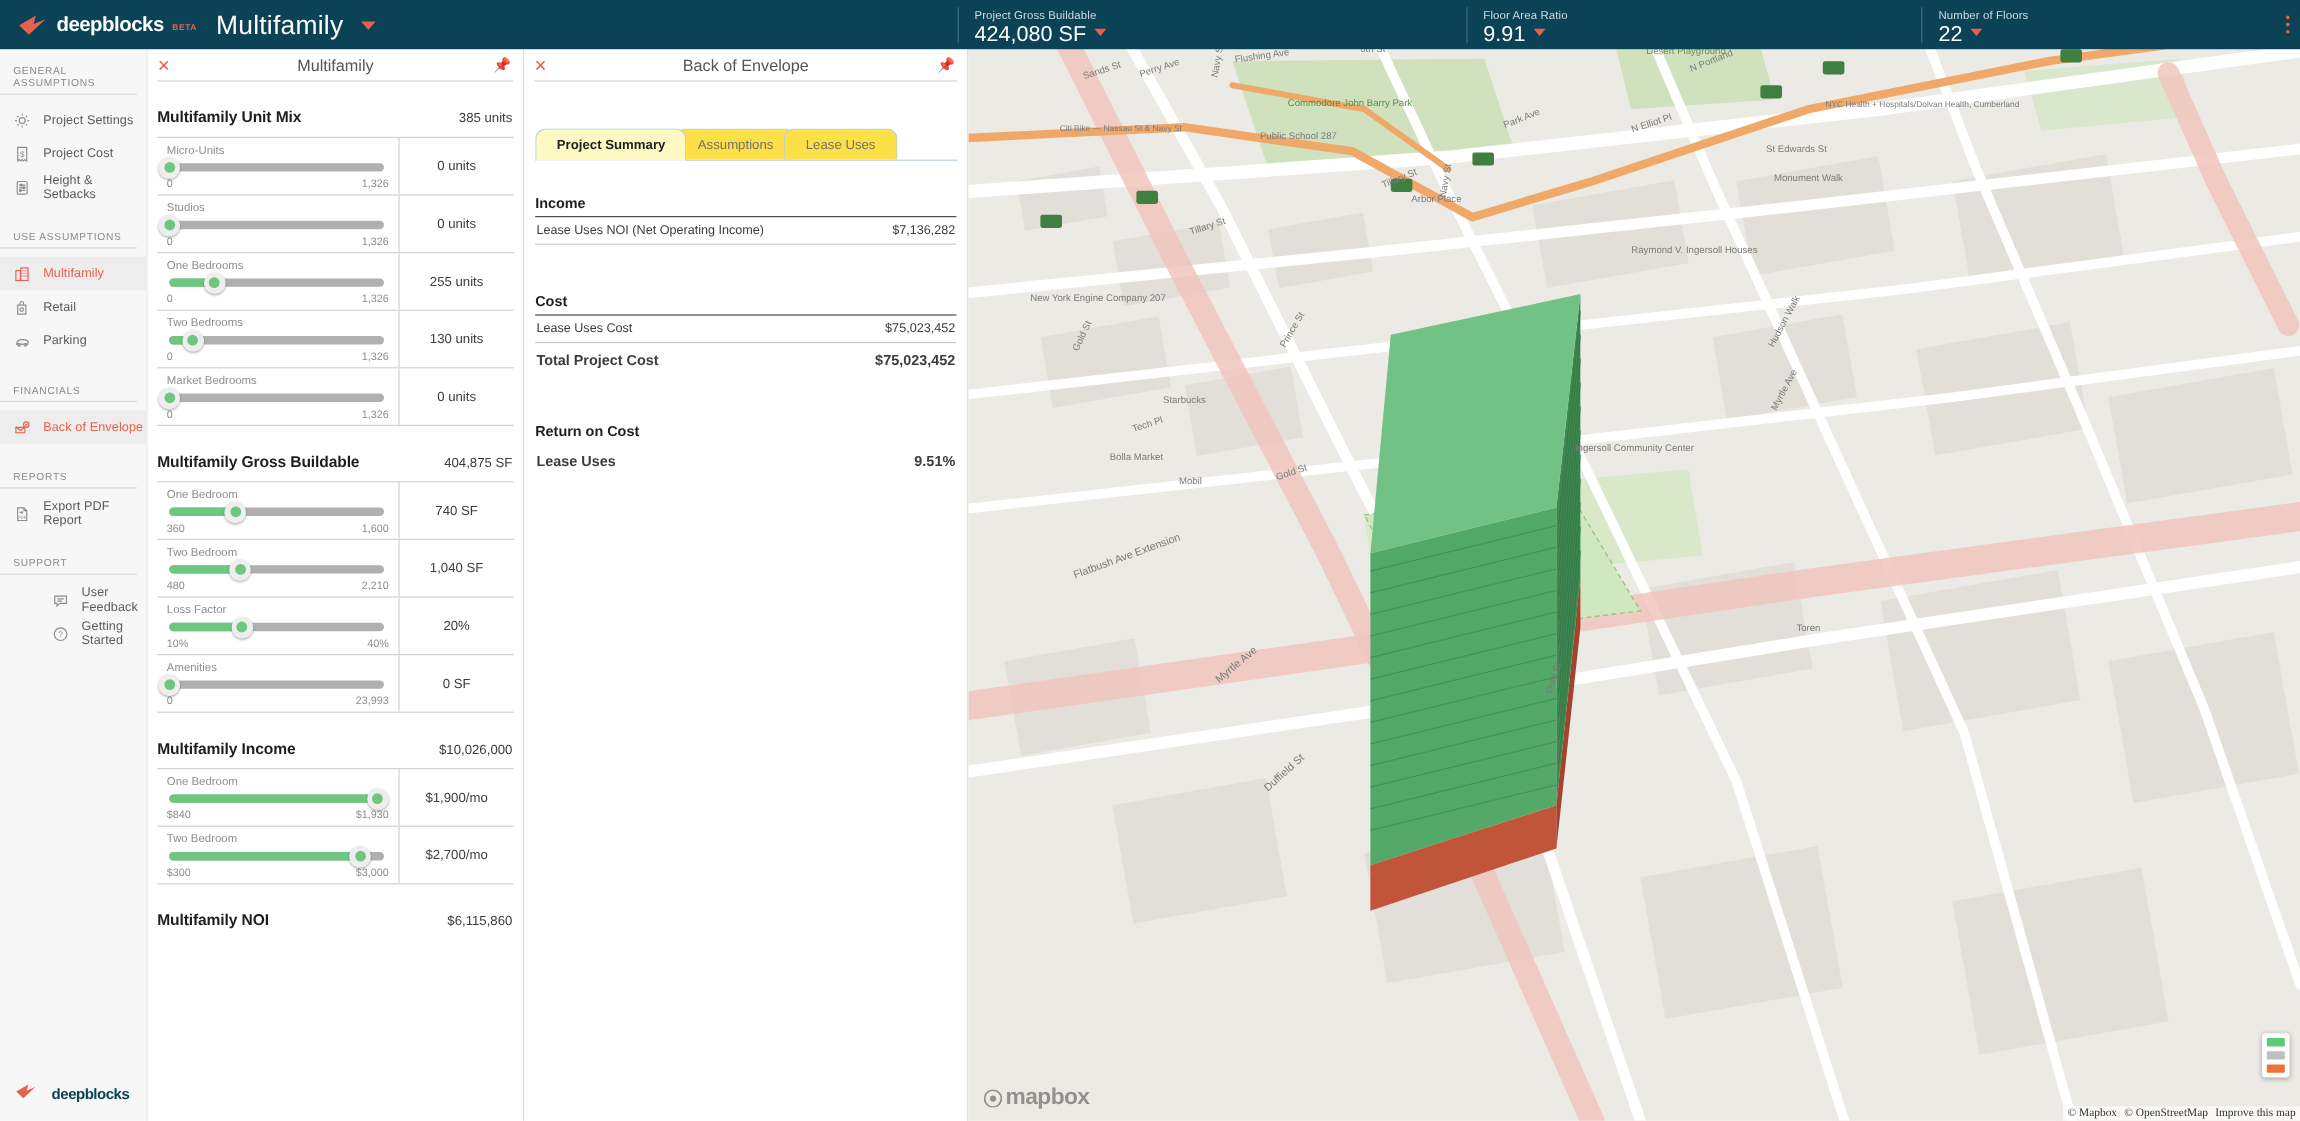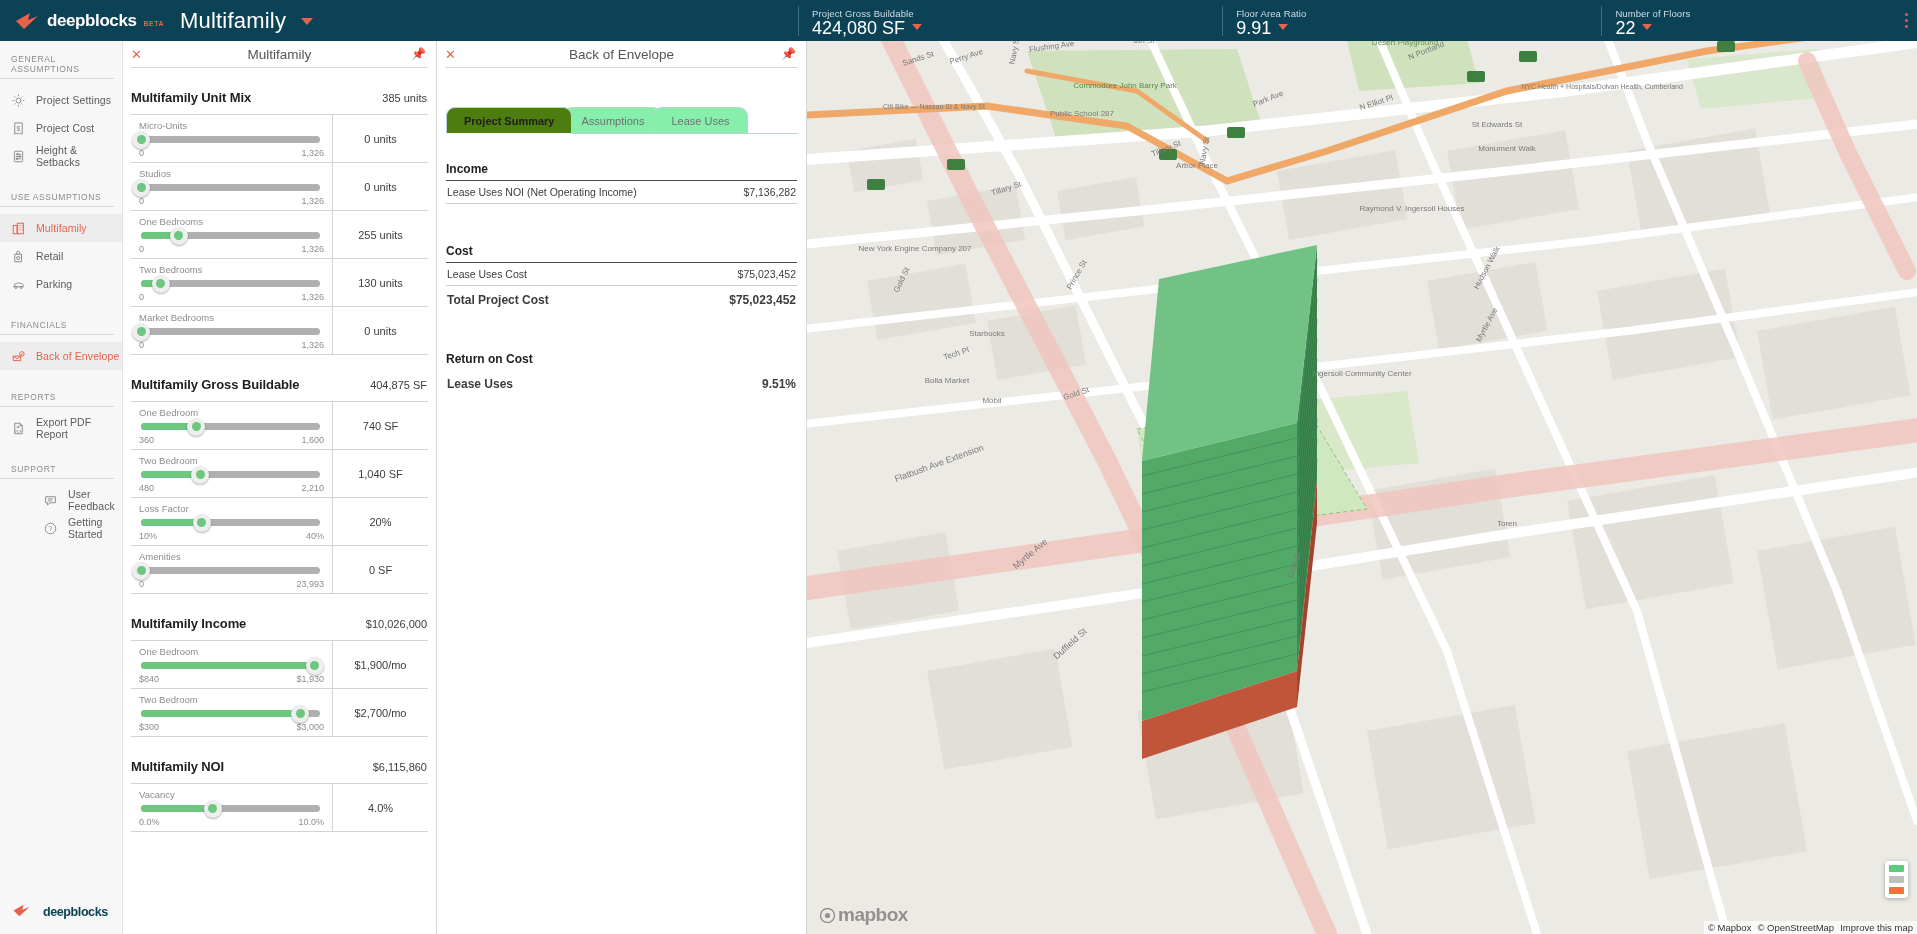--- a/index.html
+++ b/index.html
@@ -69,37 +69,37 @@
      background:#eeeeee; box-shadow:0 1px 2px rgba(0,0,0,.32); transform:translateX(-9px);
      display:flex; align-items:center; justify-content:center; cursor:pointer;}
   .knob i { width:9px; height:9px; border-radius:50%; background:#6ec77f; display:block;}
   .bounds { display:flex; justify-content:space-between; font-size:9px; color:#8d8d8d; margin-top:5px; }
 
   
   .boe { left:437px; width:370px; border-right:1px solid #d6d6d6; }
   .tabs { display:flex; margin:39px 8px 0 9px; align-items:flex-end; position:relative;
       border-bottom:1px solid #bcd1d9; }
   .tab { font-size:11px; padding:7px 17px 6px 17px; color:#707070; cursor:pointer;
-     border:1px solid #bcd1d9; border-bottom:none; background:#86efac;
+     border:1px solid #bcd1d9; border-bottom:none; background:#fde047;
      border-radius:9px 9px 0 0; margin-right:-9px; position:relative; }
-  .tab.active { background:#4d7c0f; color:#1e1e1e; font-weight:700; z-index:3;
+  .tab.active { background:#fef9c3; color:#1e1e1e; font-weight:700; z-index:3;
      border-color:#bcd1d9; border-bottom:1px solid #fff; margin-bottom:-1px; }
   .boe-sec { margin:0 9px; }
   .boe-sec h3 { font-size:12px; font-weight:700; color:#1e1e1e; margin-bottom:4px; }
   .boe-line { display:flex; justify-content:space-between; font-size:10.5px; color:#3c3c3c;
      padding:5px 1px 5px 1px; border-top:1px solid #4a4a4a; border-bottom:1px solid #ccc; }
   .boe-line.total { font-weight:700; font-size:12px; border-top:none; border-bottom:none; padding-top:7px;}
   .sp { height:40px; }
 
   
   .map { position:absolute; left:807px; top:31px; width:1110px; height:903px;
      background:#eeebe5; overflow:hidden; }
   .mapsvg { position:absolute; left:0; top:0; }
   .map-attr { position:absolute; right:0; bottom:0; background:rgba(255,255,255,.72);
-     font-size:9.5px; color:#333; padding:1px 4px; display:flex; gap:6px; z-index:9;}
+     font-size:9.5px; color:#333; padding:1px 4px; display:flex; gap:6px; z-index:9;font-family:Liberation Serif, serif;}
   .map-attr span { white-space:nowrap; }
   .mapbox-logo { position:absolute; left:13px; bottom:8px; display:flex; align-items:center;
      gap:3px; opacity:.55; z-index:9;}
   .mapbox-logo .mb-txt { font-size:19px; font-weight:700; color:#4a4a4a; letter-spacing:-.5px;}
   .legend { position:absolute; right:9px; bottom:36px; width:23px; background:#fff;
      border-radius:3px; box-shadow:0 1px 4px rgba(0,0,0,.3); padding:4px 0; z-index:9;
      display:flex; flex-direction:column; gap:4px; align-items:center;}
   .legend i { display:block; width:15px; height:7px; border-radius:1px;}
 </style>
 </head>
@@ -474,38 +474,20 @@
               <span>$300</span>
               <span>$3,000</span>
             </div>
           </div>
           <div class="right">$2,700/mo</div>
         </div>
       </div>
       <div class="sec-head">
         <div class="sec-title">Multifamily NOI</div>
         <div class="sec-val">$6,115,860</div>
-      </div>
-      <div class="slider-tbl">
-        <div class="srow">
-          <div class="left">
-            <div class="s-lbl">Vacancy</div>
-            <div class="track">
-              <div class="fill" style="width:40%"></div>
-              <div class="knob" style="left:40%">
-                <i></i>
-              </div>
-            </div>
-            <div class="bounds">
-              <span>0.0%</span>
-              <span>10.0%</span>
-            </div>
-          </div>
-          <div class="right">4.0%</div>
-        </div>
       </div>
     </div>
 </div>
 
 <div class="panel boe">
   <div class="panel-head">
     <span class="x">✕</span>
     <span class="t">Back of Envelope</span>
     <span class="pin">📌</span>
   </div>

